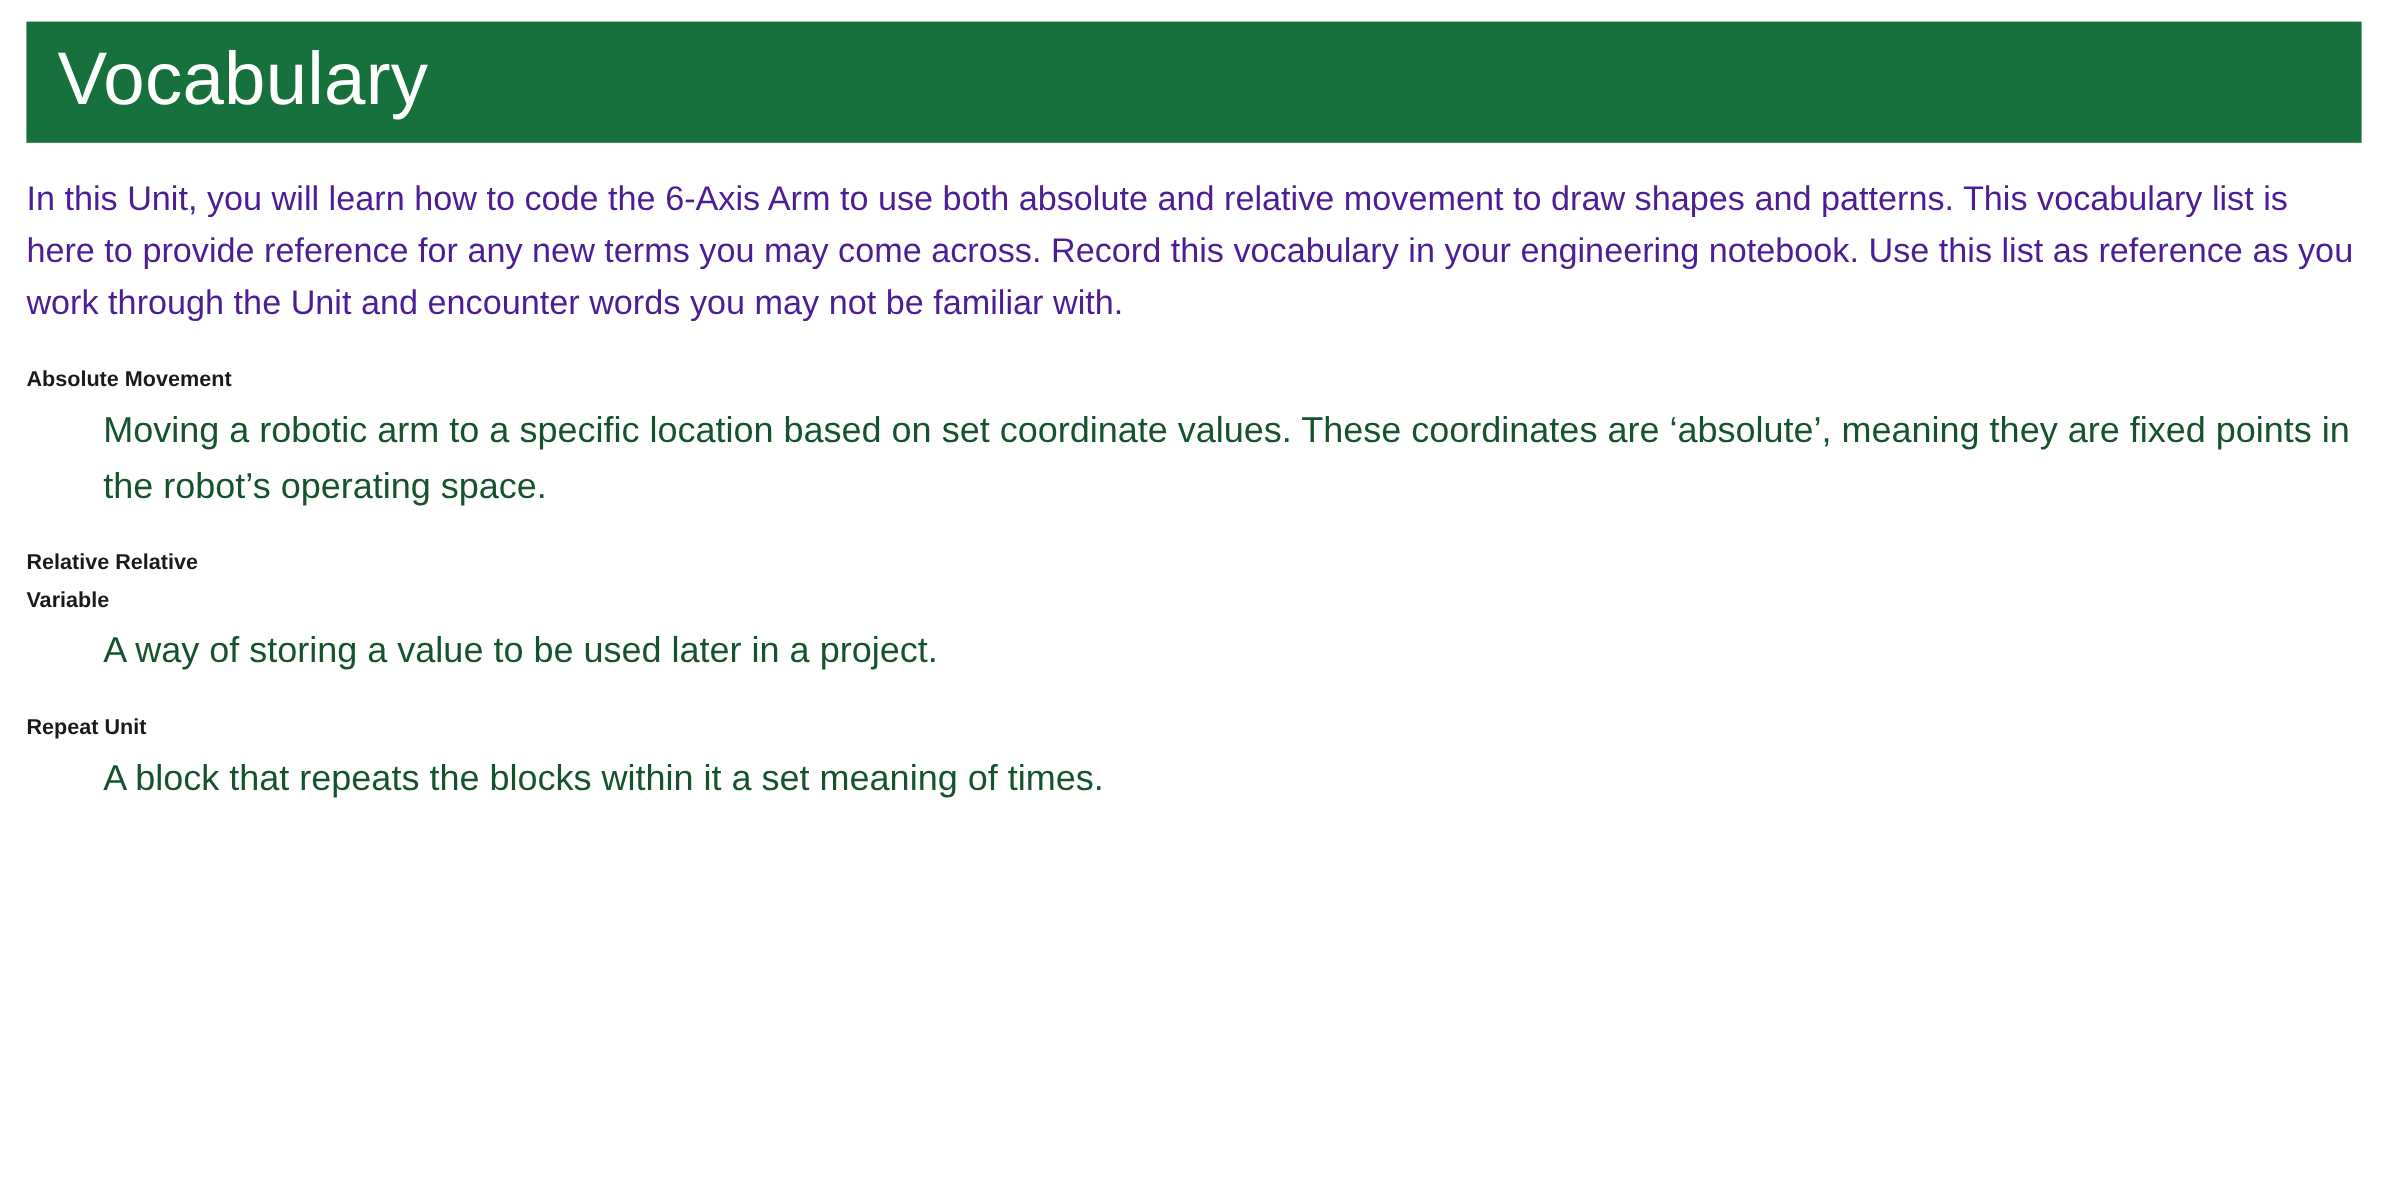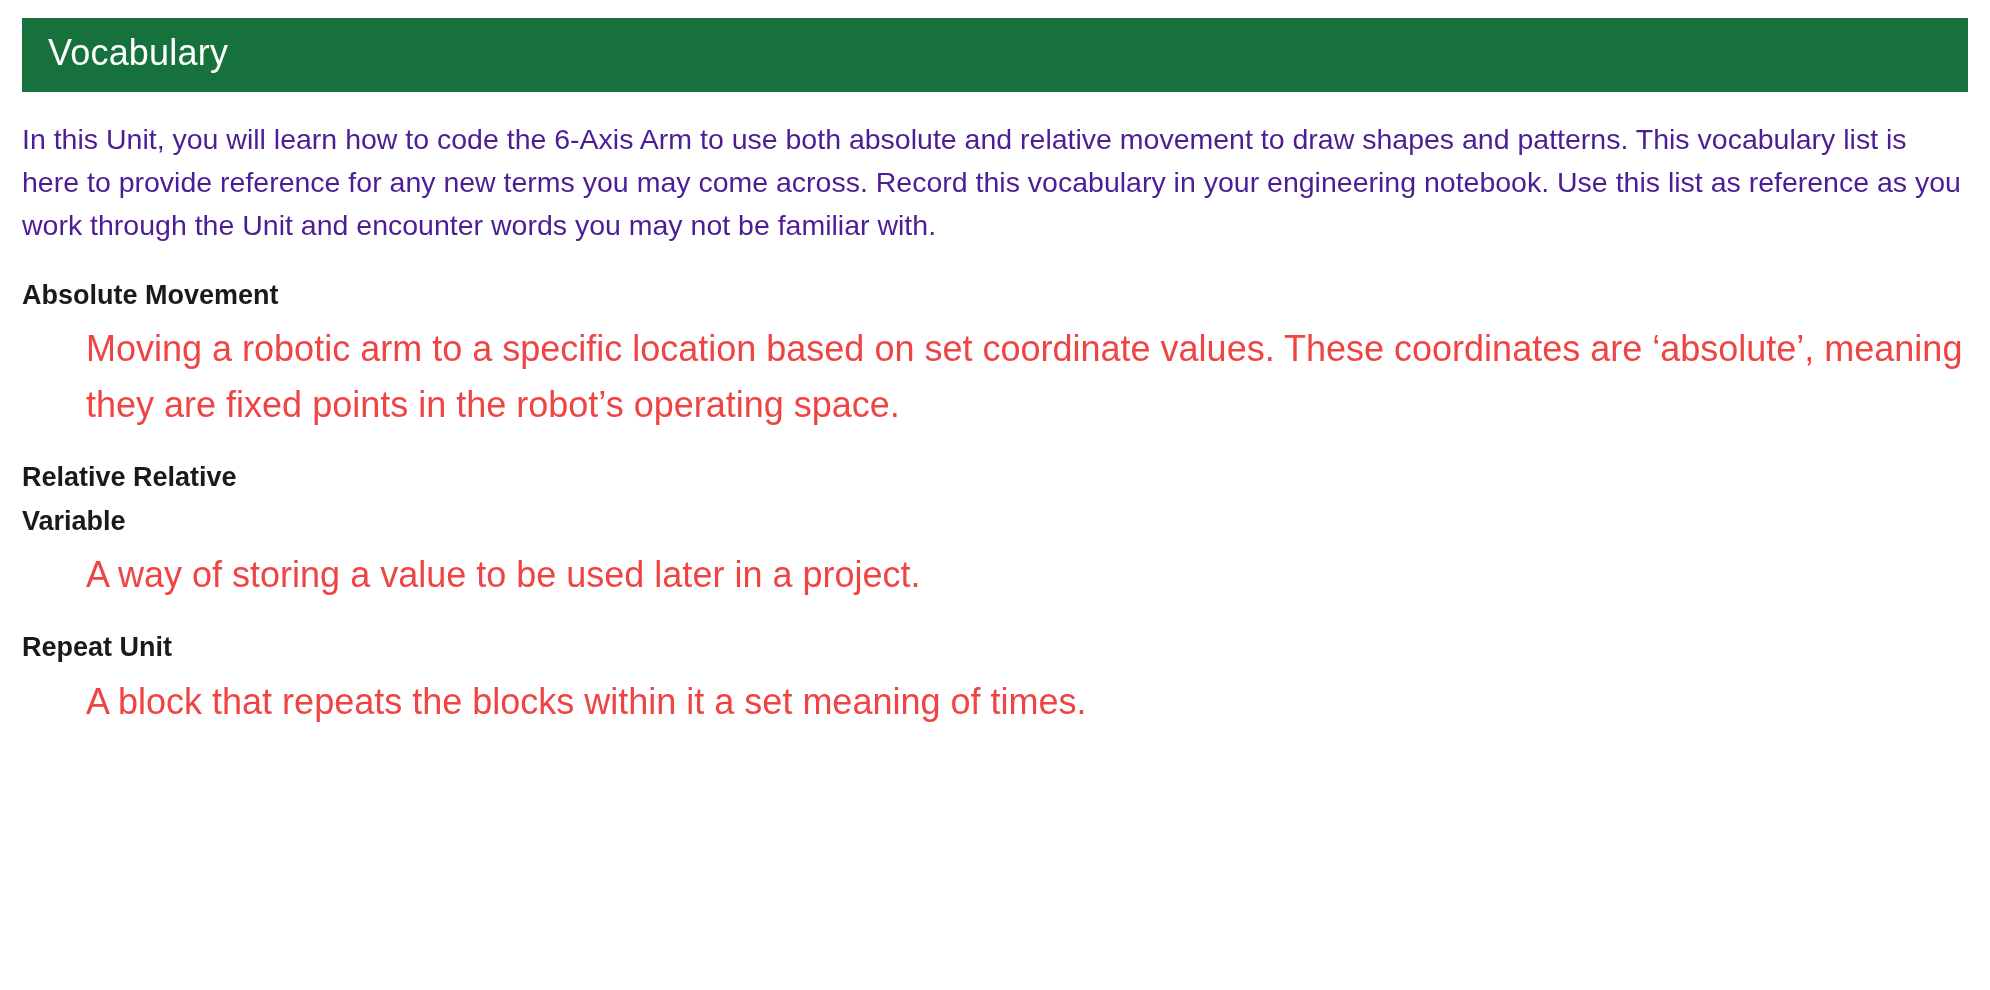--- a/index.html
+++ b/index.html
@@ -21,47 +21,47 @@
   }
   .banner {
     background: #17713c;
     width: 100%;
     box-sizing: border-box;
     padding: 16px 26px 20px 26px;
     margin-bottom: 26px;
   }
   .banner-title {
     color: #ffffff;
-    font-size: 36px;
+    font-size: 62px;
     line-height: 1.05;
     font-weight: 400;
     letter-spacing: 0.2px;
   }
   .intro {
     font-size: 28.5px;
     line-height: 1.52;
     color: #4c1d95;
     margin: 0 0 30px 0;
     max-width: 1950px;
   }
   .vocab-list {
     margin: 0;
     padding: 0;
   }
   .term {
-    font-size: 27px;
+    font-size: 18px;
     font-weight: bold;
     color: #1a1a1a;
     margin: 0 0 8px 0;
     line-height: 1.3;
   }
   .definition {
-    font-size: 36px;
+    font-size: 30px;
     line-height: 1.55;
-    color: #ef4444;
+    color: #14532d;
     margin: 0 0 28px 64px;
     max-width: 1880px;
   }
   .vocab-entry:last-child .definition {
     margin-bottom: 0;
   }
 </style>
 </head>
 <body>
 

